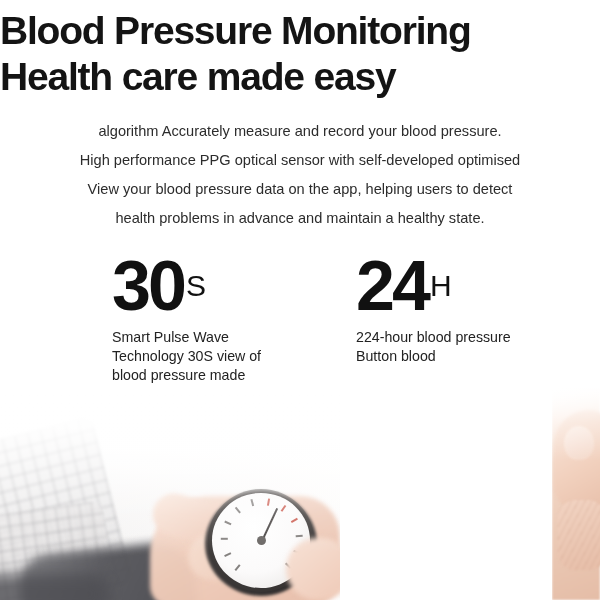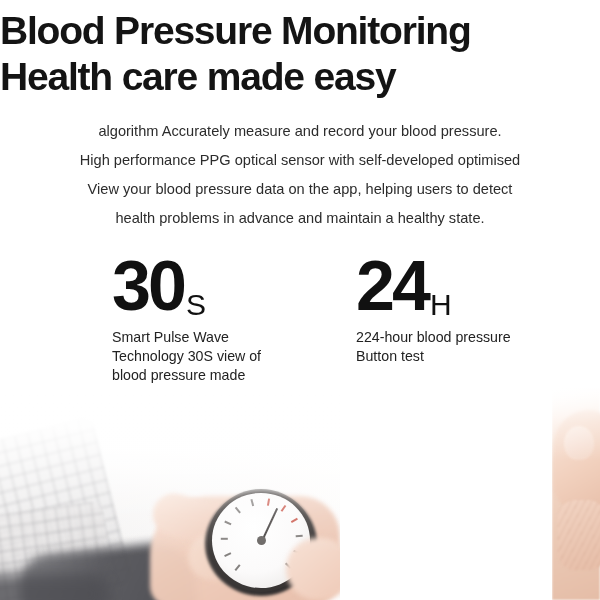--- a/index.html
+++ b/index.html
@@ -41,21 +41,21 @@
   .subcopy span{display:block;white-space:nowrap;}
 
   
   .stats{
     position:absolute;left:0;top:252px;width:600px;height:135px;
   }
   .stat{position:absolute;top:0;}
   .stat-a{left:112px;width:185px;}
   .stat-b{left:356px;width:200px;}
   .stat .num{
-    display:flex;align-items:flex-end;
+    display:flex;align-items:center;
     line-height:1;
     height:68px;
   }
   .stat .big{
     font-size:70px;
     font-weight:700;
     letter-spacing:-3px;
     color:#111;
     line-height:68px;
   }
@@ -247,21 +247,21 @@
       </div>
     </div>
 
     <div class="stat stat-b">
       <div class="num">
         <span class="big">24</span>
         <span class="unit">H</span>
       </div>
       <div class="desc">
         <span>224-hour blood pressure</span>
-        <span>Button test</span>
+        <span>Button blood</span>
       </div>
     </div>
 
     <div class="divider"></div>
   </div>
 
   <div class="photoband">
 
     <div class="photo-left">
       <div class="ph-bg"></div>

